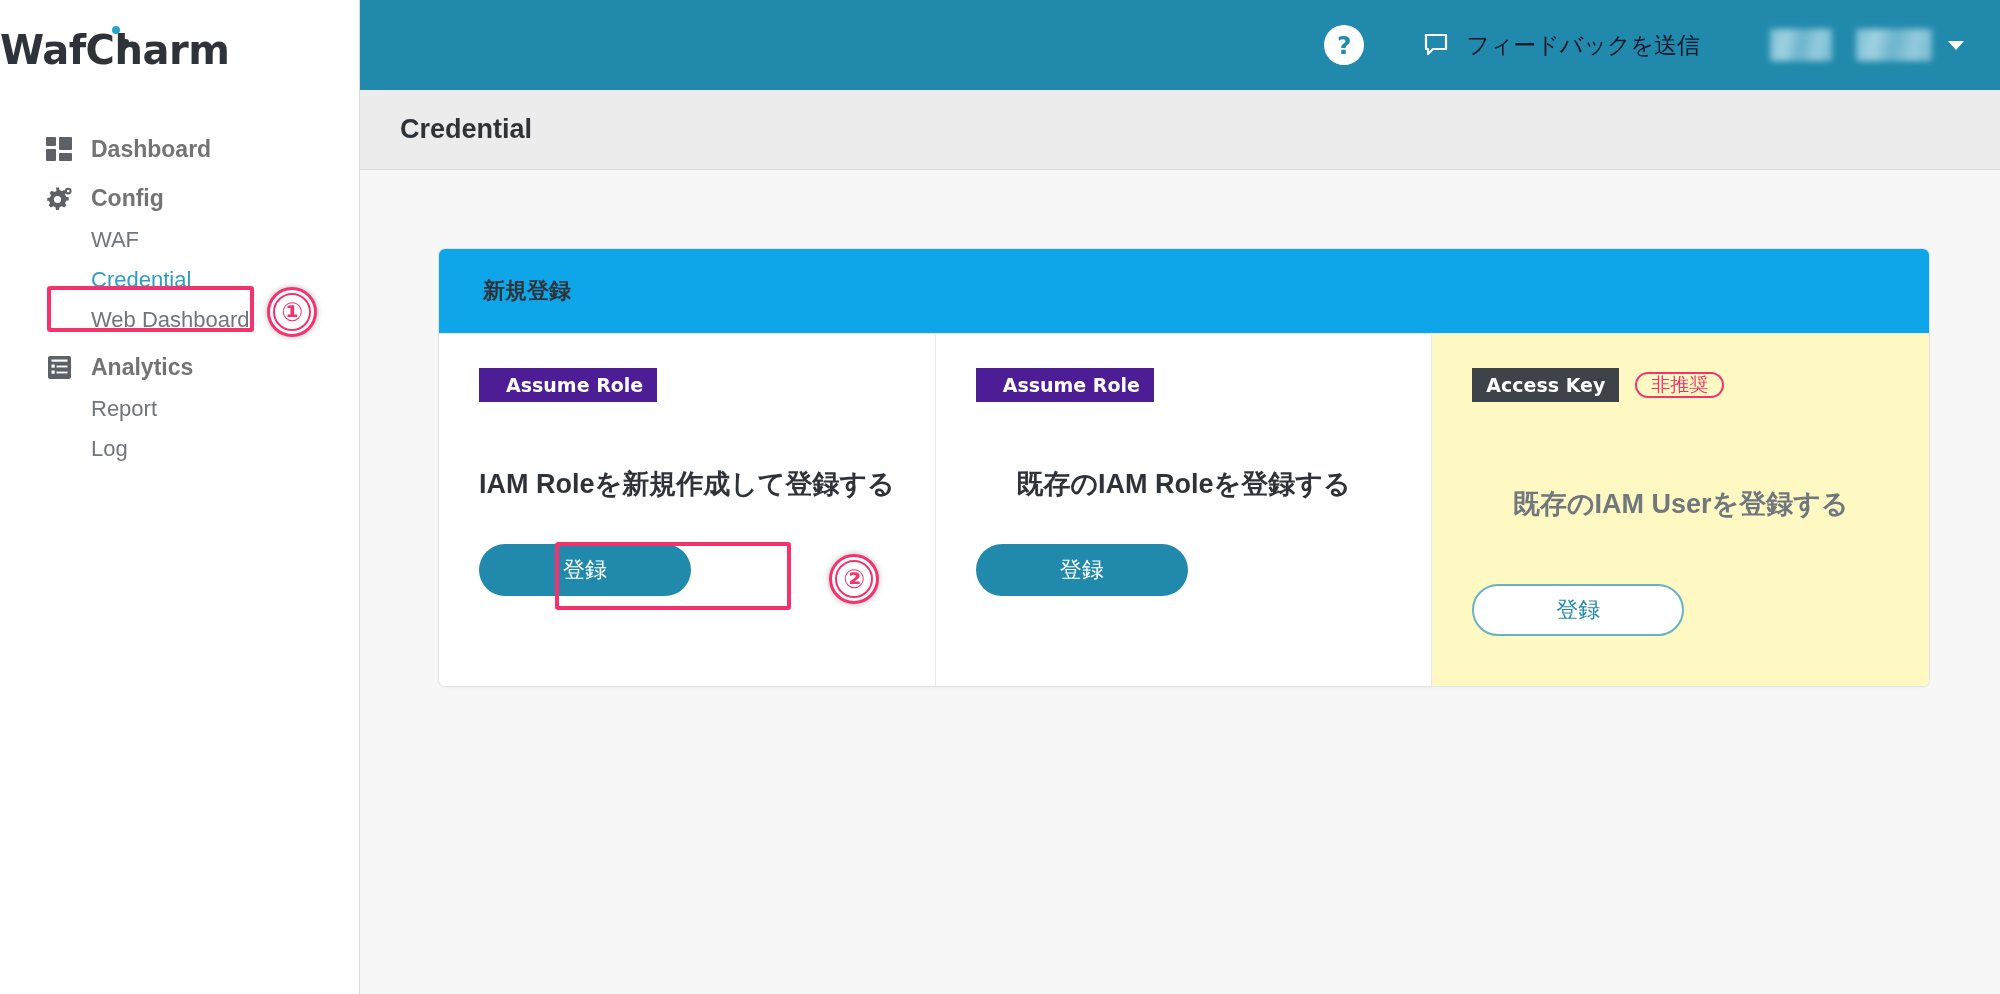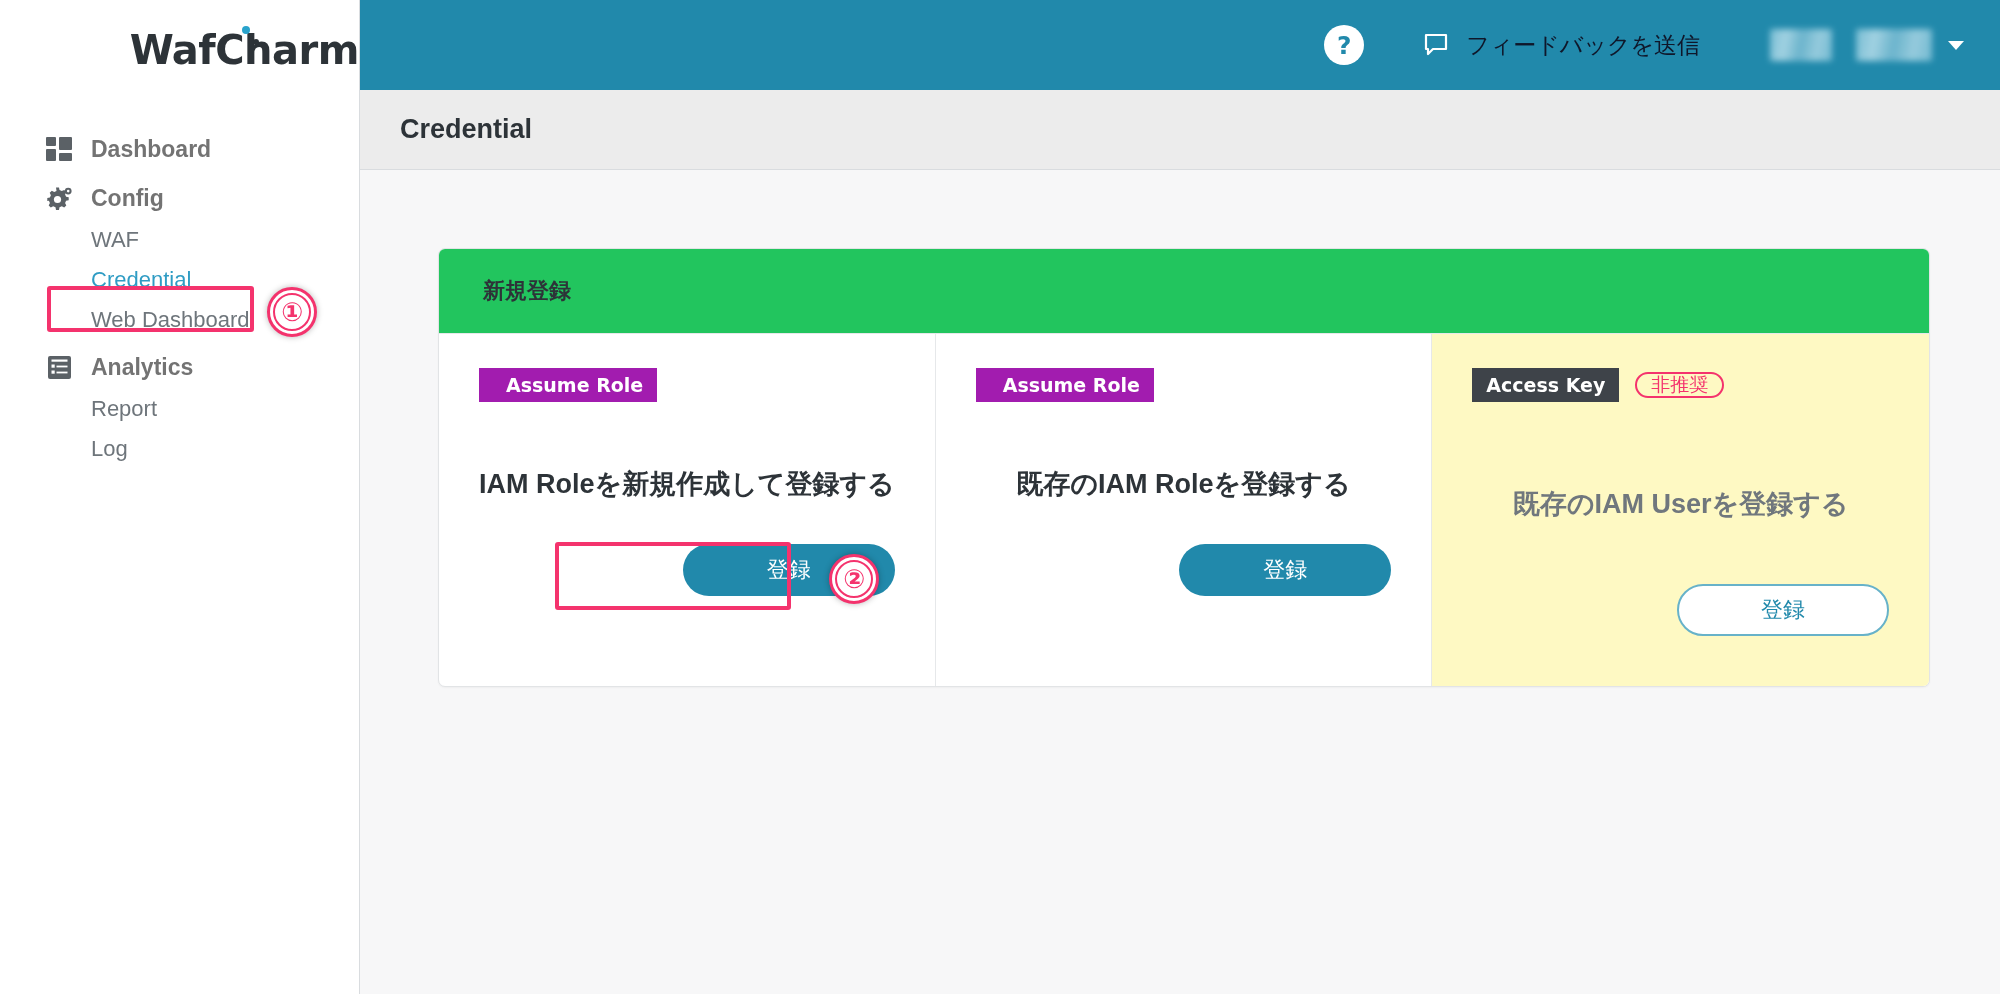--- a/index.html
+++ b/index.html
@@ -16,21 +16,21 @@
   .sidebar {
     width: 360px;
     flex: 0 0 360px;
     background: #ffffff;
     border-right: 1px solid #d9dcdf;
     box-sizing: border-box;
     position: relative;
   }
   .logo-wrap {
     height: 100px;
-    display: flex; align-items: center; justify-content: flex-end;
+    display: flex; align-items: center; justify-content: flex-start;
     position: relative;
   }
   .logo {
     font-size: 40px;
     font-weight: bold;
     color: #2d3338;
     letter-spacing: -0.5px;
     position: relative;
     font-family: "DejaVu Sans", sans-serif;
   }
@@ -189,21 +189,21 @@
     border-radius: 7px;
     box-shadow: 0 1px 2px rgba(0,0,0,0.04);
     overflow: hidden;
   }
   .card-header {
     padding: 27px 44px;
     font-size: 22px;
     font-weight: 600;
     color: #2d3338;
     border-bottom: 1px solid #e6e8ea;
-    background: #22c55e;
+    background: #0ea5e9;
   }
   .reg-cards { display: flex; }
   .reg-col {
     flex: 1 1 33.333%;
     min-width: 0;
     padding: 34px 40px 50px 40px;
     box-sizing: border-box;
     border-right: 1px solid #e6e8ea;
     display: flex; flex-direction: column;
   }
@@ -213,21 +213,21 @@
   .badge {
     display: inline-flex; align-items: center;
     height: 34px;
     padding: 0 14px;
     color: #ffffff;
     font-size: 19px;
     font-weight: 600;
     box-sizing: border-box;
     font-family: "DejaVu Sans", sans-serif;
   }
-  .badge.black { background: #a21caf; padding-left: 27px; }
+  .badge.black { background: #4c1d95; padding-left: 27px; }
   .badge.gray  { background: #3e4349; }
   .badge-pill {
     display: inline-flex; align-items: center;
     height: 26px;
     padding: 0 14px;
     margin-left: 16px;
     border: 2px solid #f4336d;
     border-radius: 18px;
     color: #f4336d;
     font-size: 19px;
@@ -236,21 +236,21 @@
   .reg-title {
     text-align: center;
     font-size: 27px;
     font-weight: bold;
     color: #2d3338;
     margin-top: 64px;
   }
   .reg-col:last-child .reg-title { color: #70777d; }
 
   .btn-row {
-    display: flex; justify-content: flex-end;
+    display: flex; justify-content: flex-start;
     margin-top: 42px;
   }
   .btn {
     width: 212px;
     height: 52px;
     border-radius: 26px;
     display: flex; align-items: center; justify-content: center;
     font-size: 22px;
     cursor: pointer;
     box-sizing: border-box;

